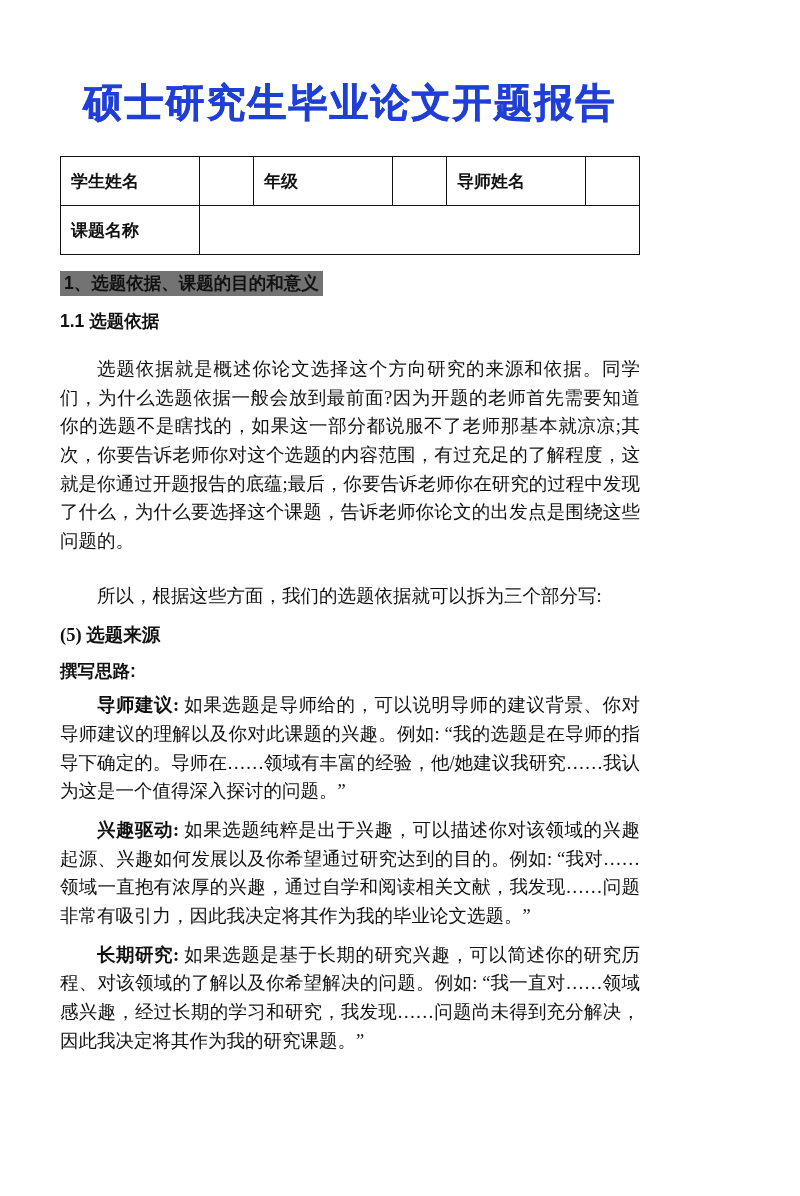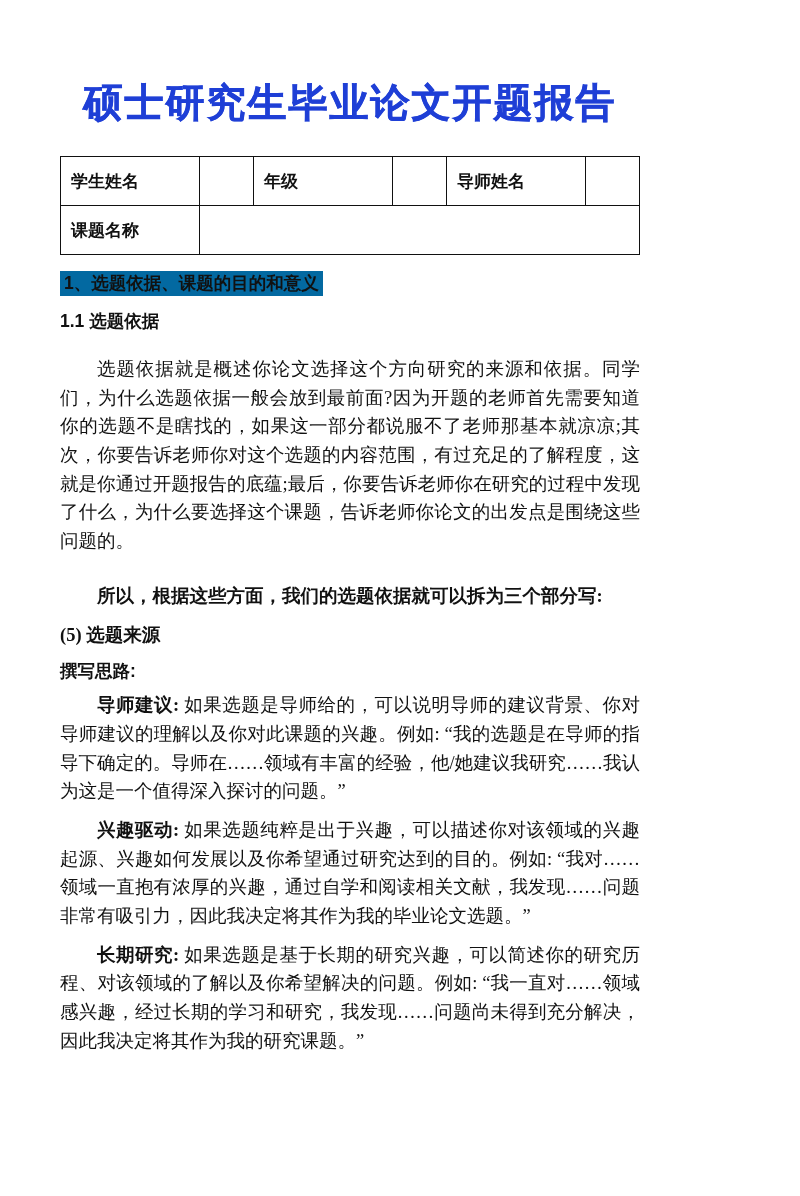--- a/index.html
+++ b/index.html
@@ -45,21 +45,21 @@
     font-weight: bold;
     font-size: 17px;
     vertical-align: middle;
   }
   td.lbl { width: 118px; }
   td.val { }
   .section-head {
     margin: 18px 0 14px 0;
   }
   .hl {
-    background: #0369a1;
+    background: #737373;
     font-family: "Liberation Sans", sans-serif;
     font-weight: bold;
     font-size: 17.5px;
     color: #111111;
     padding: 2px 4px 3px 4px;
     line-height: 1.25;
   }
   .sub-head {
     font-family: "Liberation Sans", sans-serif;
     font-weight: bold;
@@ -68,21 +68,21 @@
   }
   p.body {
     font-size: 18.5px;
     line-height: 1.55;
     margin: 0 0 26px 0;
     text-align: justify;
     text-justify: inter-ideograph;
     text-indent: 2em;
   }
   p.bold-line {
-    font-weight: bold;
+    font-weight: normal;
     font-size: 18.5px;
     line-height: 1.55;
     margin: 14px 0 12px 0;
     text-indent: 2em;
   }
   p.item-head {
     font-size: 18.5px;
     font-weight: bold;
     margin: 12px 0 10px 0;
     text-indent: 0;

